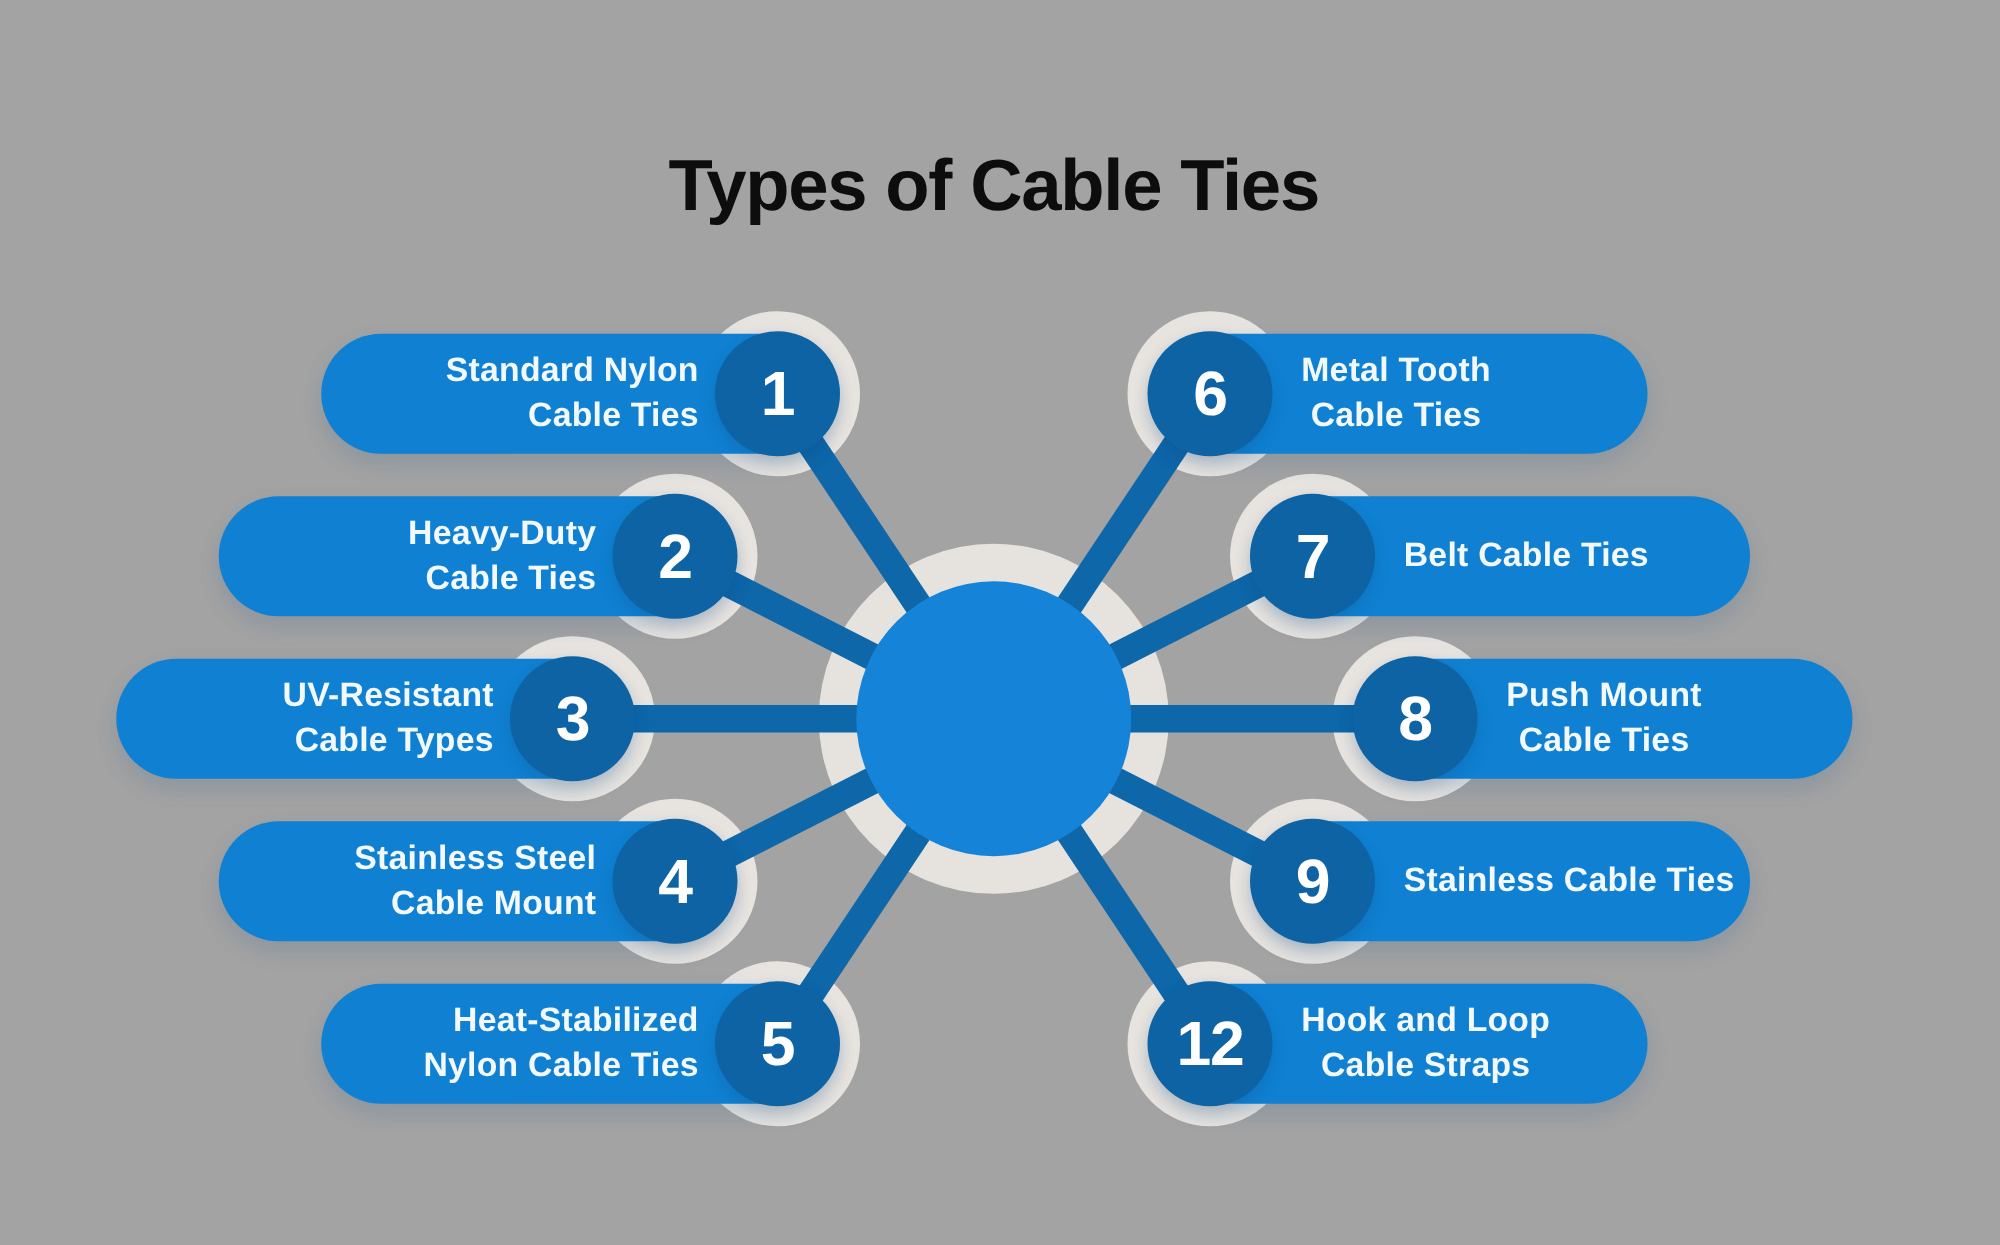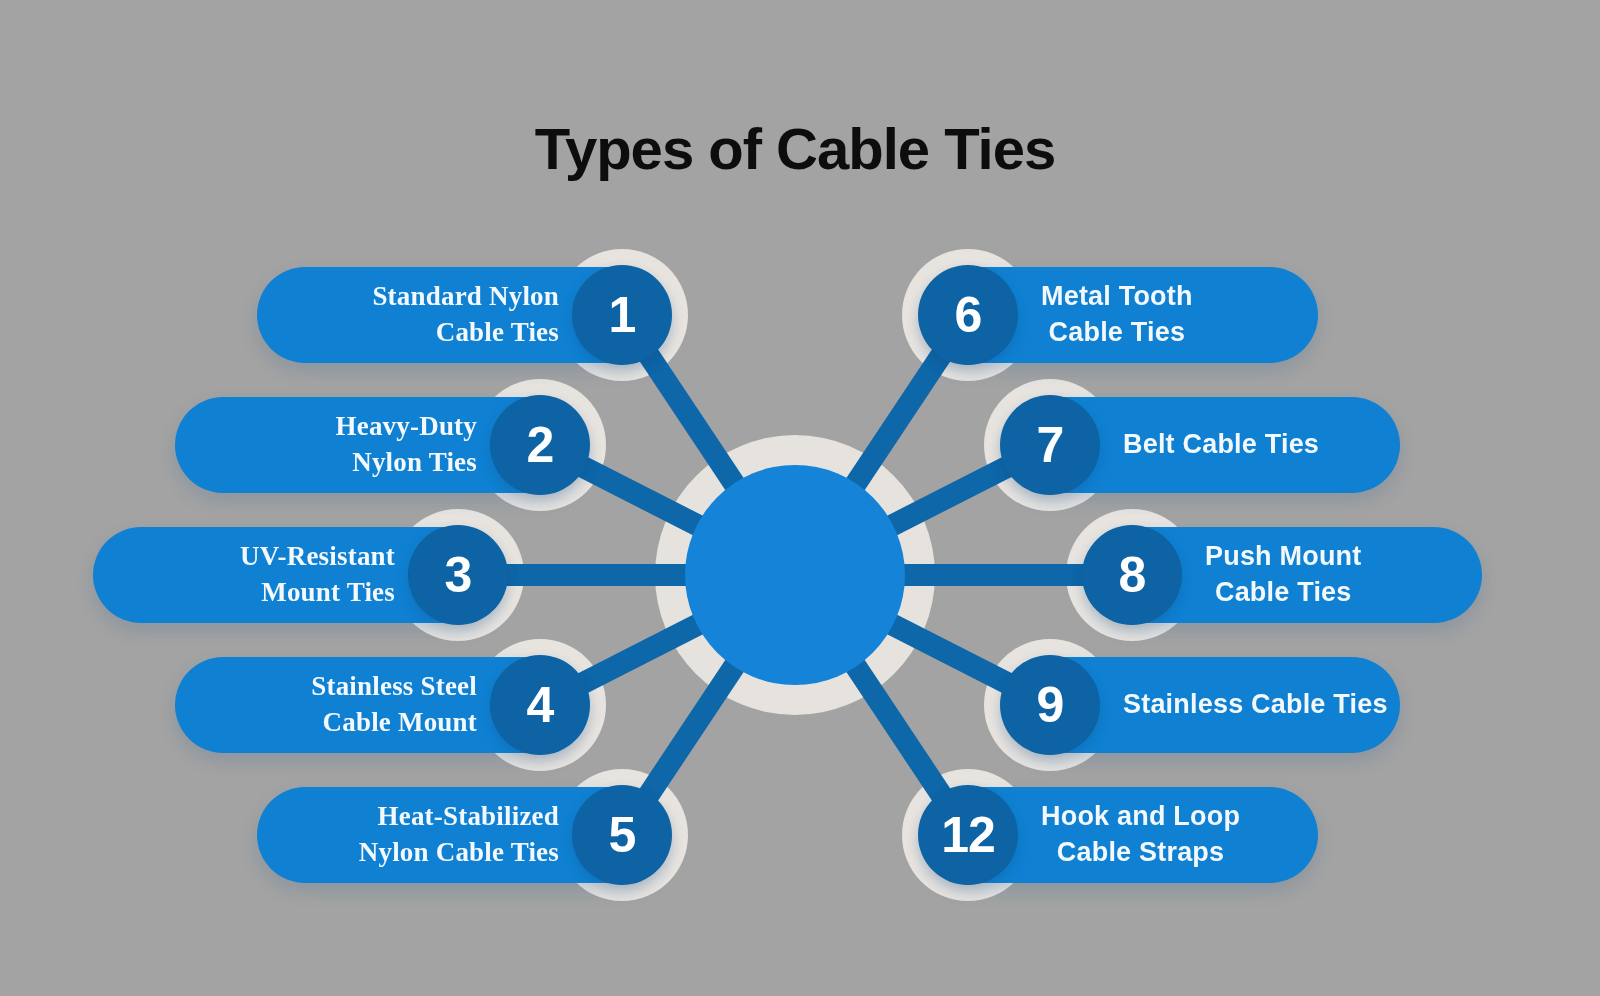--- a/index.html
+++ b/index.html
@@ -56,21 +56,21 @@
     top:calc(var(--cy) - 48px);
     left:var(--pl);
     height:96px;
     border-radius:48px;
     background:#0f80d2;
     z-index:3;
     display:flex;
     align-items:center;
     box-shadow:0 8px 18px rgba(18,80,140,0.16);
   }
-  .item.left .pill{width:410px;justify-content:flex-end;padding-right:0;font-family:Liberation Serif, serif;}
+  .item.left .pill{width:410px;justify-content:flex-end;padding-right:0;}
   .item.right .pill{width:395px;justify-content:flex-start;}
   .label{
     color:#f2f8fc;
     font-size:27px;
     font-weight:600;
     line-height:1.32;
     white-space:pre-line;
     letter-spacing:0.2px;
   }
   .item.left .label{text-align:right;margin-right:108px;}
@@ -138,32 +138,32 @@
     </div>
     <div class="badge">
       <span>1</span>
     </div>
   </div>
 
   <div class="item left i2">
     <div class="halo"></div>
     <div class="pill">
       <div class="label">Heavy-Duty
-Nylon Ties</div>
+Cable Ties</div>
     </div>
     <div class="badge">
       <span>2</span>
     </div>
   </div>
 
   <div class="item left i3">
     <div class="halo"></div>
     <div class="pill">
       <div class="label">UV-Resistant
-Mount Ties</div>
+Cable Types</div>
     </div>
     <div class="badge">
       <span>3</span>
     </div>
   </div>
 
   <div class="item left i4">
     <div class="halo"></div>
     <div class="pill">
       <div class="label">Stainless Steel

